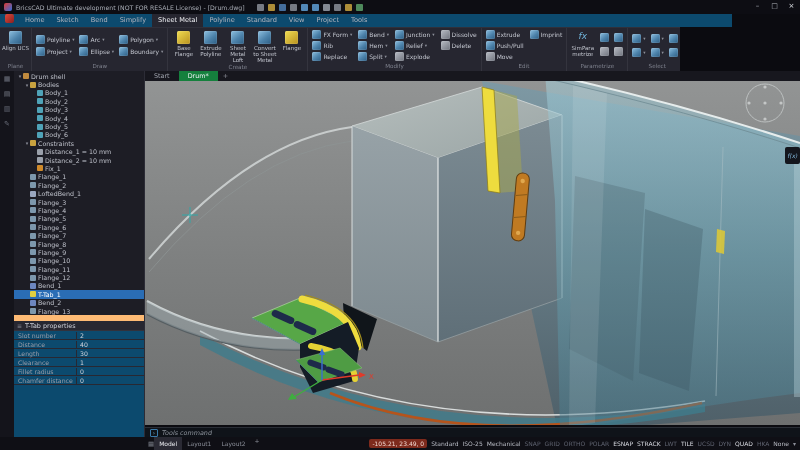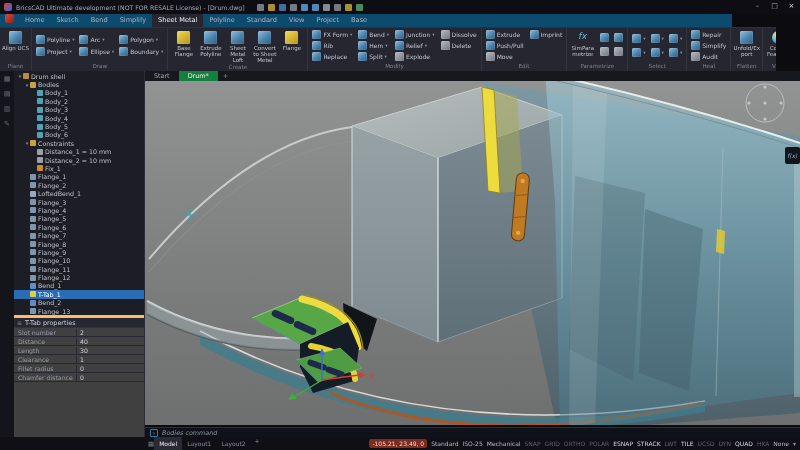--- a/index.html
+++ b/index.html
@@ -14,21 +14,21 @@
 .qicon{width:7px;height:7px;border-radius:1px;opacity:.85}
 .win-controls{margin-left:auto;display:flex}
 .wbtn{width:17px;height:14px;text-align:center;line-height:13px;font-size:7px;color:#b6bac2}
 .wclose{color:#e2e5ea}
 
 
 .ribbon-tabbar{position:absolute;left:0;top:14px;width:732px;height:13px;background:#0c4a6e;display:flex;align-items:flex-start}
 .rlogo{width:9px;height:9px;margin:0 5px;border-radius:2px;background:linear-gradient(135deg,#e04a3a,#8a1f1f)}
 .rtab{padding:0 6px;height:13px;line-height:13px;font-size:6.6px;color:#b0b3bc;white-space:nowrap}
 .rtab.active{background:#262630;color:#f0f1f5}
-.ribbon{position:absolute;left:0;top:27px;width:776px;height:44px;background:#262630;border-top:1px solid #30303a;display:flex;overflow:hidden}
+.ribbon{position:absolute;left:0;top:27px;width:680px;height:44px;background:#262630;border-top:1px solid #30303a;display:flex;overflow:hidden}
 .rgroup{display:flex;flex-direction:column;height:100%;border-right:1px solid #34343e;padding:1px 2px 0}
 .rbody{flex:1;display:flex;align-items:flex-start}
 .rlabel{height:9px;font-size:5.6px;color:#7f828e;text-align:center;line-height:9px;white-space:nowrap}
 .ricon{width:9px;height:9px;border-radius:1.5px;flex:none;box-shadow:inset 0 0 0 .5px rgba(255,255,255,.18)}
 .ic-teal{background:linear-gradient(140deg,#8ec0e0,#4d83ab 55%,#2e5e84)}
 .ic-yellow{background:linear-gradient(140deg,#f0dc52,#b8921f)}
 .ic-gray{background:linear-gradient(140deg,#b8bcc4,#70747e)}
 .ic-ball{border-radius:50%;background:radial-gradient(circle at 35% 30%,#ffe95e,#53b5e0 45%,#3f6fd0 72%,#8a3fd0)}
 .ic-fx{background:none;box-shadow:none;color:#6fb3d9;font-style:italic;font-size:9px;line-height:11px;text-align:center;width:13px}
 .rbtn{display:flex;align-items:center;gap:2px;height:11px;padding:0 2px;font-size:6px;color:#c3c6cf;white-space:nowrap}
@@ -49,21 +49,21 @@
 
 .panel{position:absolute;left:14px;top:71px;width:131px;height:366px;background:#1d1d25;display:flex;flex-direction:column;border-right:1px solid #2c2c36}
 .tree{height:244px;overflow:hidden;padding-top:1px}
 .trow{display:flex;align-items:center;height:8.4px;font-size:6.3px;color:#bfc2cb;white-space:nowrap}
 .trow.sel{background:var(--accent-blue);color:#fff}
 .tarrow{width:6px;font-size:5px;color:#8b8e98;text-align:center;flex:none}
 .ticon{width:6px;height:6px;border-radius:1px;margin-right:2px;flex:none}
 .tic-part{background:#c08a3e}.tic-folder{background:#c9a23f}.tic-body{background:#4fa3b8}
 .tic-constraint{background:#9aa0aa}.tic-fix{background:#d08a2a}.tic-flange{background:#7d98ad}
 .tic-bend{background:#6d87c0}.tic-tab{background:#e0d040}.tic-loft{background:#9aa7c0}
-.props{flex:1;background:#404040;border-top:3px solid #fdba74;overflow:hidden}
+.props{flex:1;background:#0c4a6e;border-top:6px solid #fdba74;overflow:hidden}
 .phead{display:flex;align-items:center;gap:3px;height:10px;background:#272731;color:#cdd0d9;font-size:6.4px;padding-left:3px;border-bottom:1px solid #32323c}
 .phicon{color:#8b8e98;font-size:6px}
 .prow{display:grid;grid-template-columns:62px 1fr;height:9px;border-bottom:1px solid #282832;align-items:center;font-size:6.2px}
 .pkey{color:#9a9da8;padding-left:4px}.pval{color:#d2d5dd;padding-left:3px;border-left:1px solid #282832}
 
 
 .main{position:absolute;left:145px;top:71px;width:655px;height:366px;display:flex;flex-direction:column}
 .dtabbar{height:10px;background:#17171e;display:flex;align-items:center}
 .dtab{padding:0 9px;font-size:6.4px;line-height:10px;color:#9fa3ad}
 .dtab.active{background:#15803d;color:#eef0f4}
@@ -117,21 +117,21 @@
     <span class="rlogo"></span>
   <span class="rtab">Home</span>
       <span class="rtab">Sketch</span>
       <span class="rtab">Bend</span>
       <span class="rtab">Simplify</span>
       <span class="rtab active">Sheet Metal</span>
       <span class="rtab">Polyline</span>
       <span class="rtab">Standard</span>
       <span class="rtab">View</span>
       <span class="rtab">Project</span>
-      <span class="rtab">Base</span>
+      <span class="rtab">Tools</span>
     </div>
 
   <div class="ribbon">
       <div class="rgroup">
         <div class="rbody l-bigs">
           <div class="rbig">
             <span class="ricon ic-teal"></span>
             <span class="blabel">Align UCS</span>
           </div>
         </div>
@@ -687,21 +687,21 @@
 
         <g>
           <rect x="640" y="66" width="15" height="17" rx="2" fill="#14161d"></rect>
           <text x="642.5" y="77" font-size="6" font-style="italic" fill="#7fb3d6">f(x)</text>
         </g>
       </svg>
     </div>
 
     <div class="cmdbar">
       <span class="cmdicon">›</span>
-      <span class="cmdtext">Bodies command</span>
+      <span class="cmdtext">Tools command</span>
     </div>
   </div>
 
   <div class="statusbar">
     <span class="gridicon">▦</span>
     <span style="display:flex">
         <span class="mtab active">Model</span>
         <span class="mtab">Layout1</span>
         <span class="mtab">Layout2</span>
         <span class="mtab-add">+</span>

